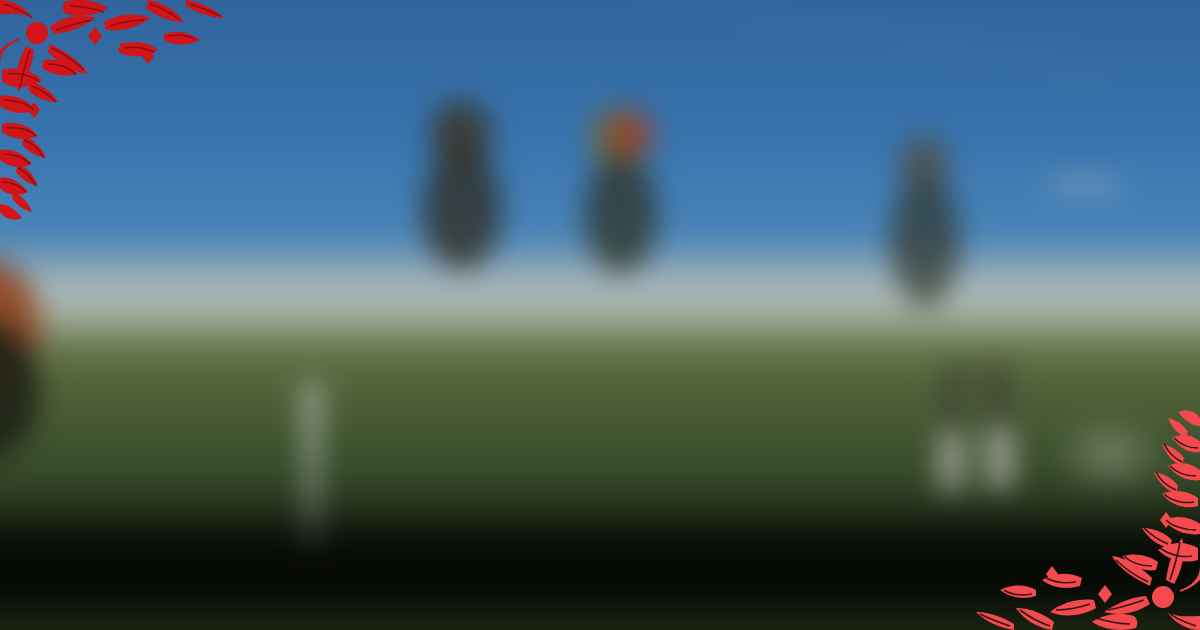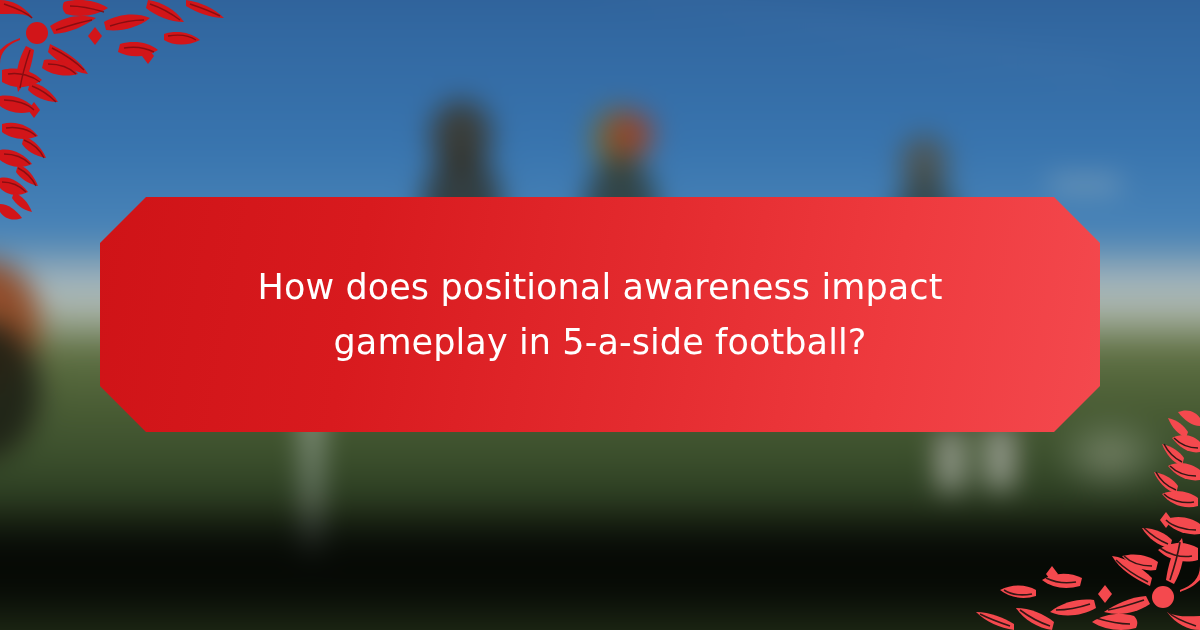--- a/index.html
+++ b/index.html
@@ -203,24 +203,20 @@
       <path d="M4 100 C16 100 28 104 34 110"></path>
       <path d="M6 128 C18 126 30 130 36 136"></path>
       <path d="M4 154 C14 154 24 158 30 164"></path>
       <path d="M2 182 C12 182 20 186 26 192"></path>
       <path d="M32 86 C42 90 50 96 56 102"></path>
       <path d="M24 140 C34 144 40 150 44 158"></path>
       <path d="M18 168 C26 172 32 178 36 186"></path>
     </g>
   </svg>
 
-  <div id="banner">
-    <h1 id="headline">How does positional awareness impact
-gameplay in 5-a-side football?</h1>
-  </div>
 
   <svg id="ornament-br" class="ornament" viewBox="0 0 230 230" style="transform: scaleX(-1) scaleY(-1);">
     <g fill="#f4494e">
       <circle cx="37" cy="33" r="11"></circle>
       <path d="M33 18 C24 6 12 0 0 0 L0 14 C10 14 22 12 33 18 Z"></path>
       <path d="M50 26 C66 16 80 14 96 18 C84 26 70 33 54 34 Z"></path>
       <path d="M50 44 C66 52 80 60 88 74 C72 72 58 62 48 52 Z"></path>
       <path d="M26 46 C18 60 14 76 18 92 C28 80 32 64 34 50 Z"></path>
       <path d="M20 40 C8 44 0 52 0 64 L0 50 C6 44 12 41 20 38 Z"></path>
       <path d="M64 2 C78 -2 96 0 108 8 C96 16 80 18 66 14 C62 10 62 6 64 2 Z"></path>

